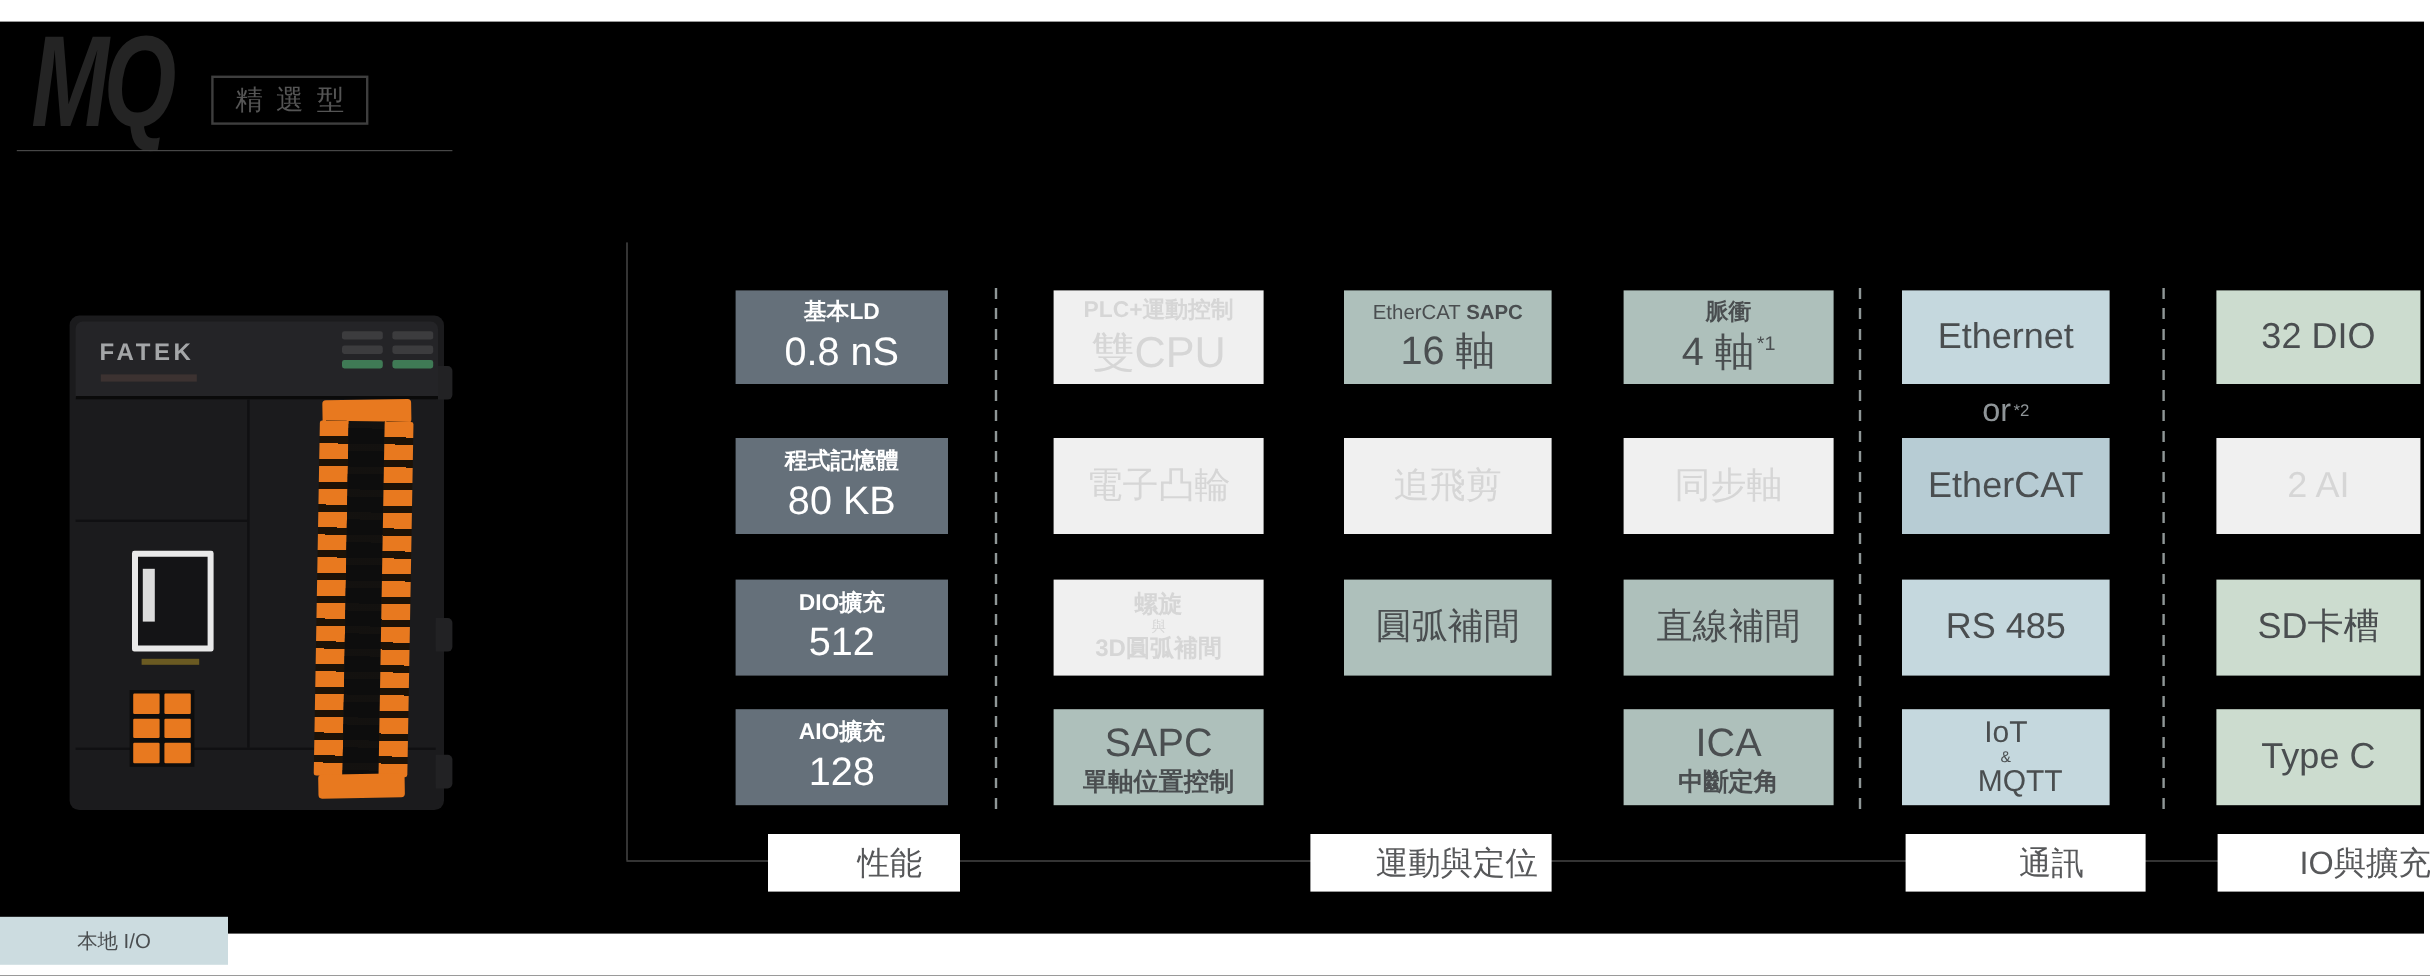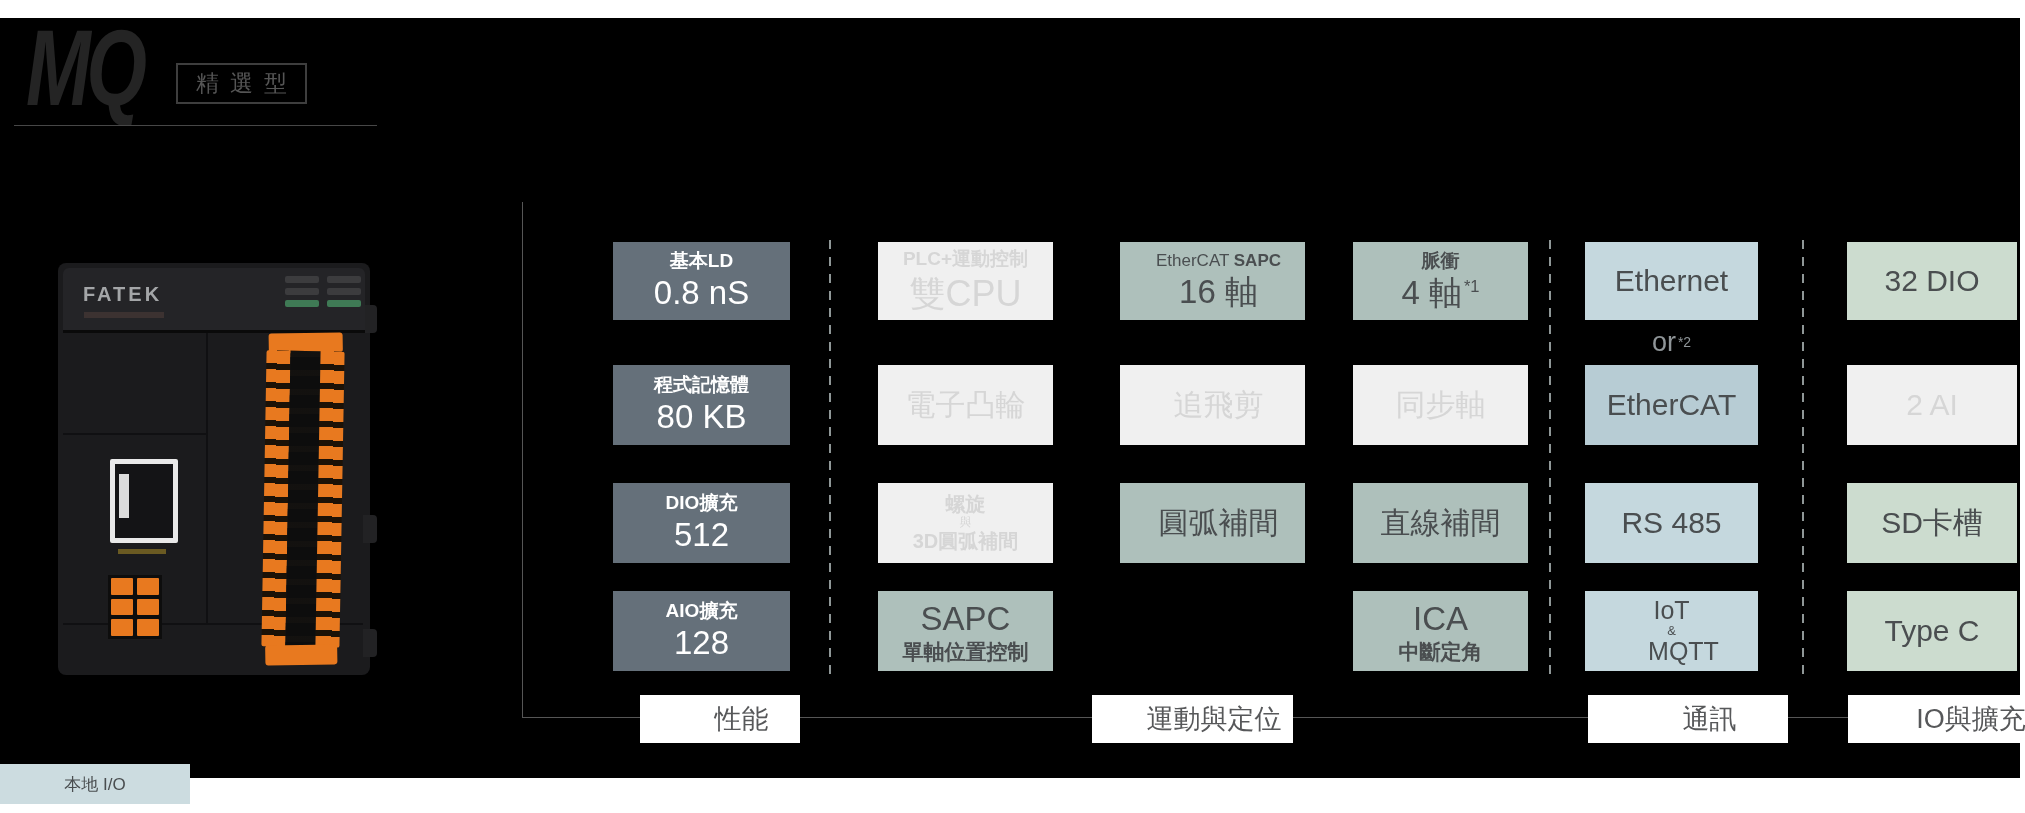--- a/index.html
+++ b/index.html
@@ -37,21 +37,21 @@
     top:222px;height:436px;width:2px;
     background:repeating-linear-gradient(180deg,var(--c-dash-line,#8f9797) 0 9px,transparent 9px 17px);
   }
   .dash.d1{left:829px;} .dash.d2{left:1549px;} .dash.d3{left:1802px;}
   
   .tile{
     display:flex;flex-direction:column;align-items:center;justify-content:center;
     text-align:center;line-height:1.15;
   }
   .c1{left:613px;width:177px;} .c2{left:878px;width:175px;}
-  .c3{left:1120px;width:173px;padding-left:12px;} .c4{left:1353px;width:175px;}
+  .c3{left:1120px;width:173px;} .c4{left:1353px;width:175px;}
   .c5{left:1585px;width:173px;} .c6{left:1847px;width:170px;}
   .r1{top:224px;height:78px;} .r2{top:347px;height:80px;}
   .r3{top:465px;height:80px;} .r4{top:573px;height:80px;}
   .slate{background:var(--c-performance,#65707a);color:#fff;}
   .sage{background:var(--c-motion-active,#aec0bb);color:var(--c-tile-text-dark,#4a4e50);}
   .blue{background:var(--c-comm,#c5d8de);color:var(--c-tile-text-dark,#4a4e50);}
   .bluedk{background:var(--c-comm-alt,#b7ccd4);color:var(--c-tile-text-dark,#4a4e50);}
   .green{background:var(--c-io,#ccdccf);color:var(--c-tile-text-dark,#4a4e50);}
   .faded{background:var(--c-unavailable-bg,#f0f0f0);color:var(--c-unavailable-text,#d6d6d6);}
   .t-label{font-size:19px;font-weight:700;}

